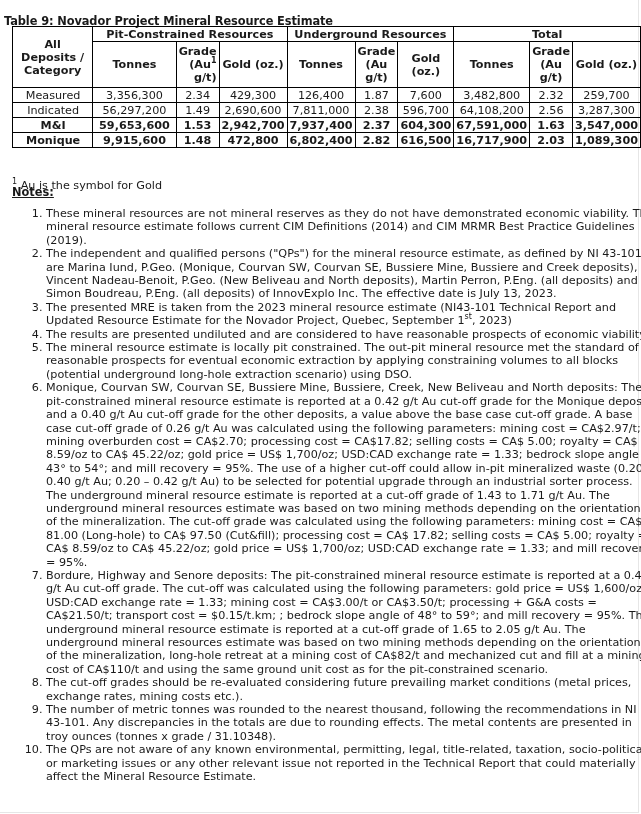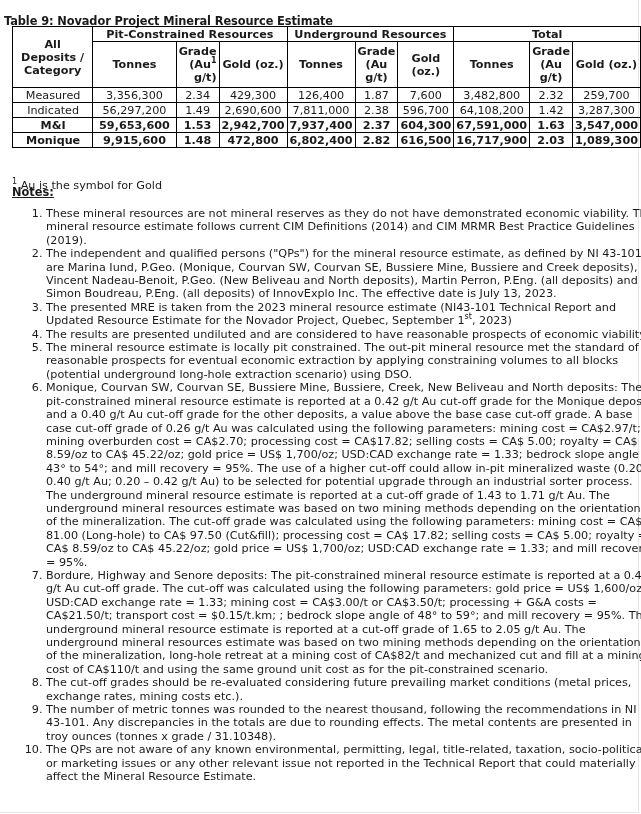--- a/index.html
+++ b/index.html
@@ -113,21 +113,21 @@
       </tr>
       <tr class="data">
         <td class="cat">Indicated</td>
         <td>56,297,200</td>
         <td>1.49</td>
         <td>2,690,600</td>
         <td>7,811,000</td>
         <td>2.38</td>
         <td>596,700</td>
         <td>64,108,200</td>
-        <td>1.42</td>
+        <td>2.56</td>
         <td>3,287,300</td>
       </tr>
       <tr class="data bold">
         <td class="cat">M&amp;I</td>
         <td>59,653,600</td>
         <td>1.53</td>
         <td>2,942,700</td>
         <td>7,937,400</td>
         <td>2.37</td>
         <td>604,300</td>

